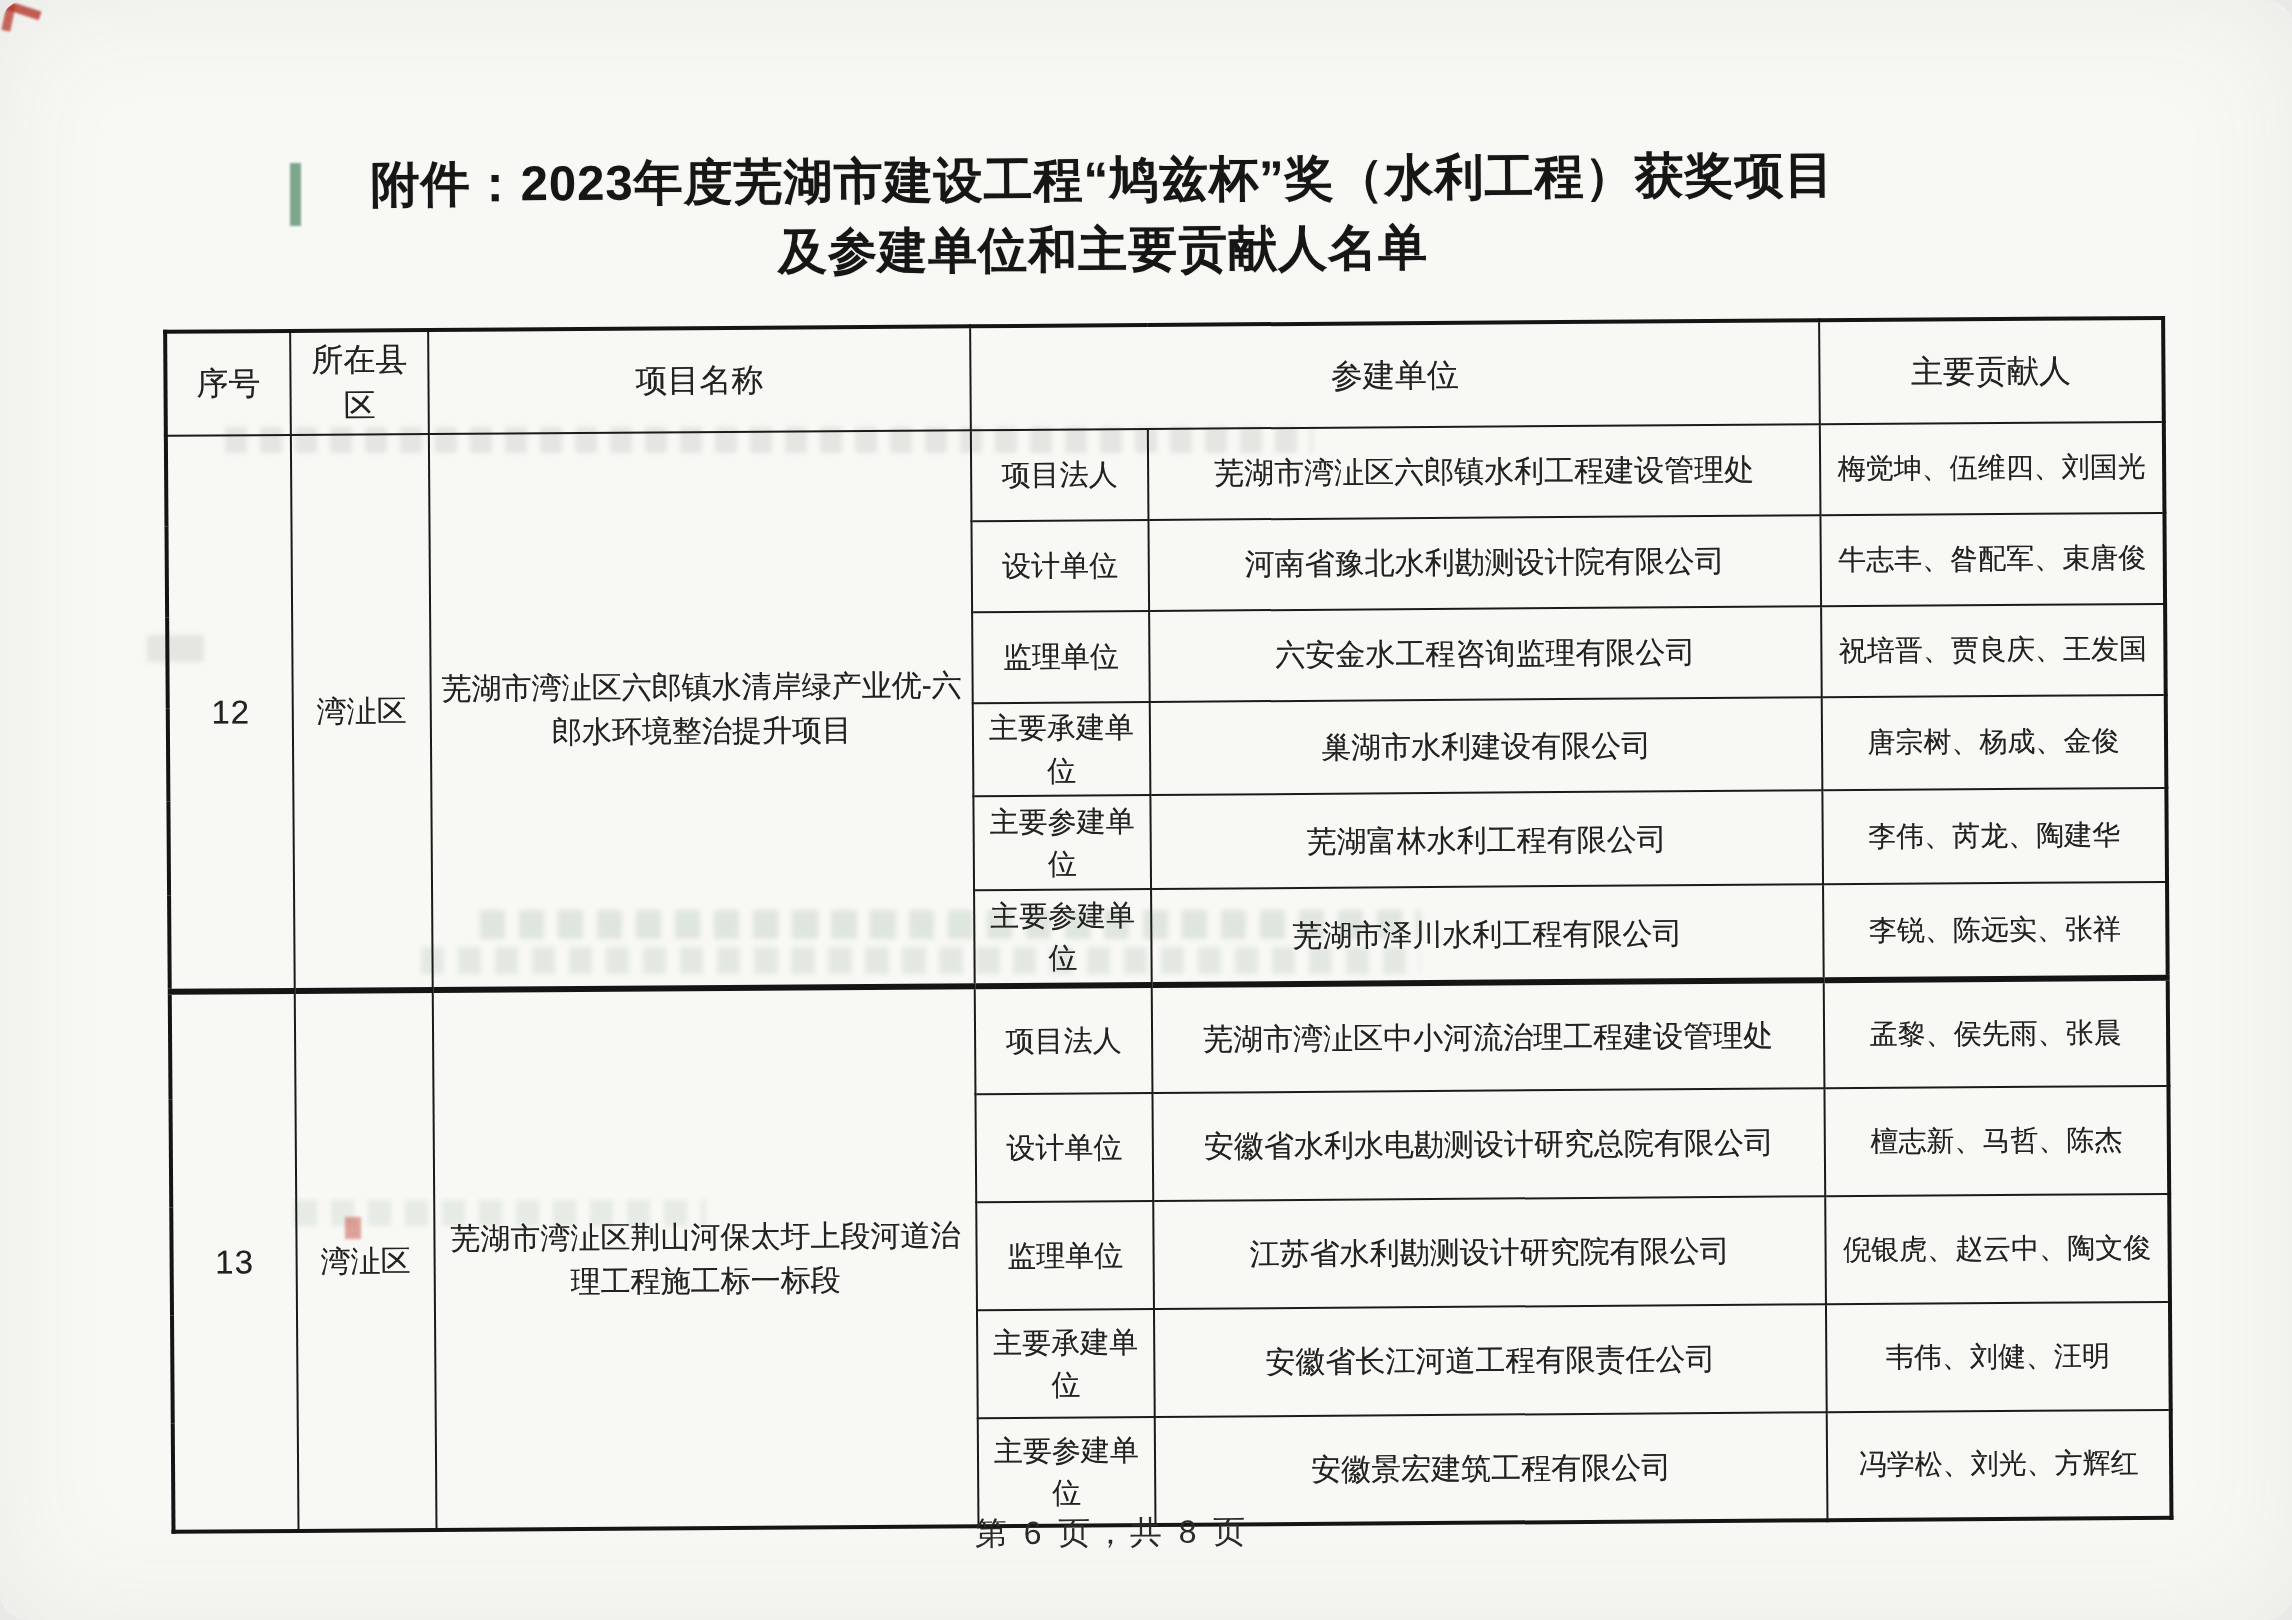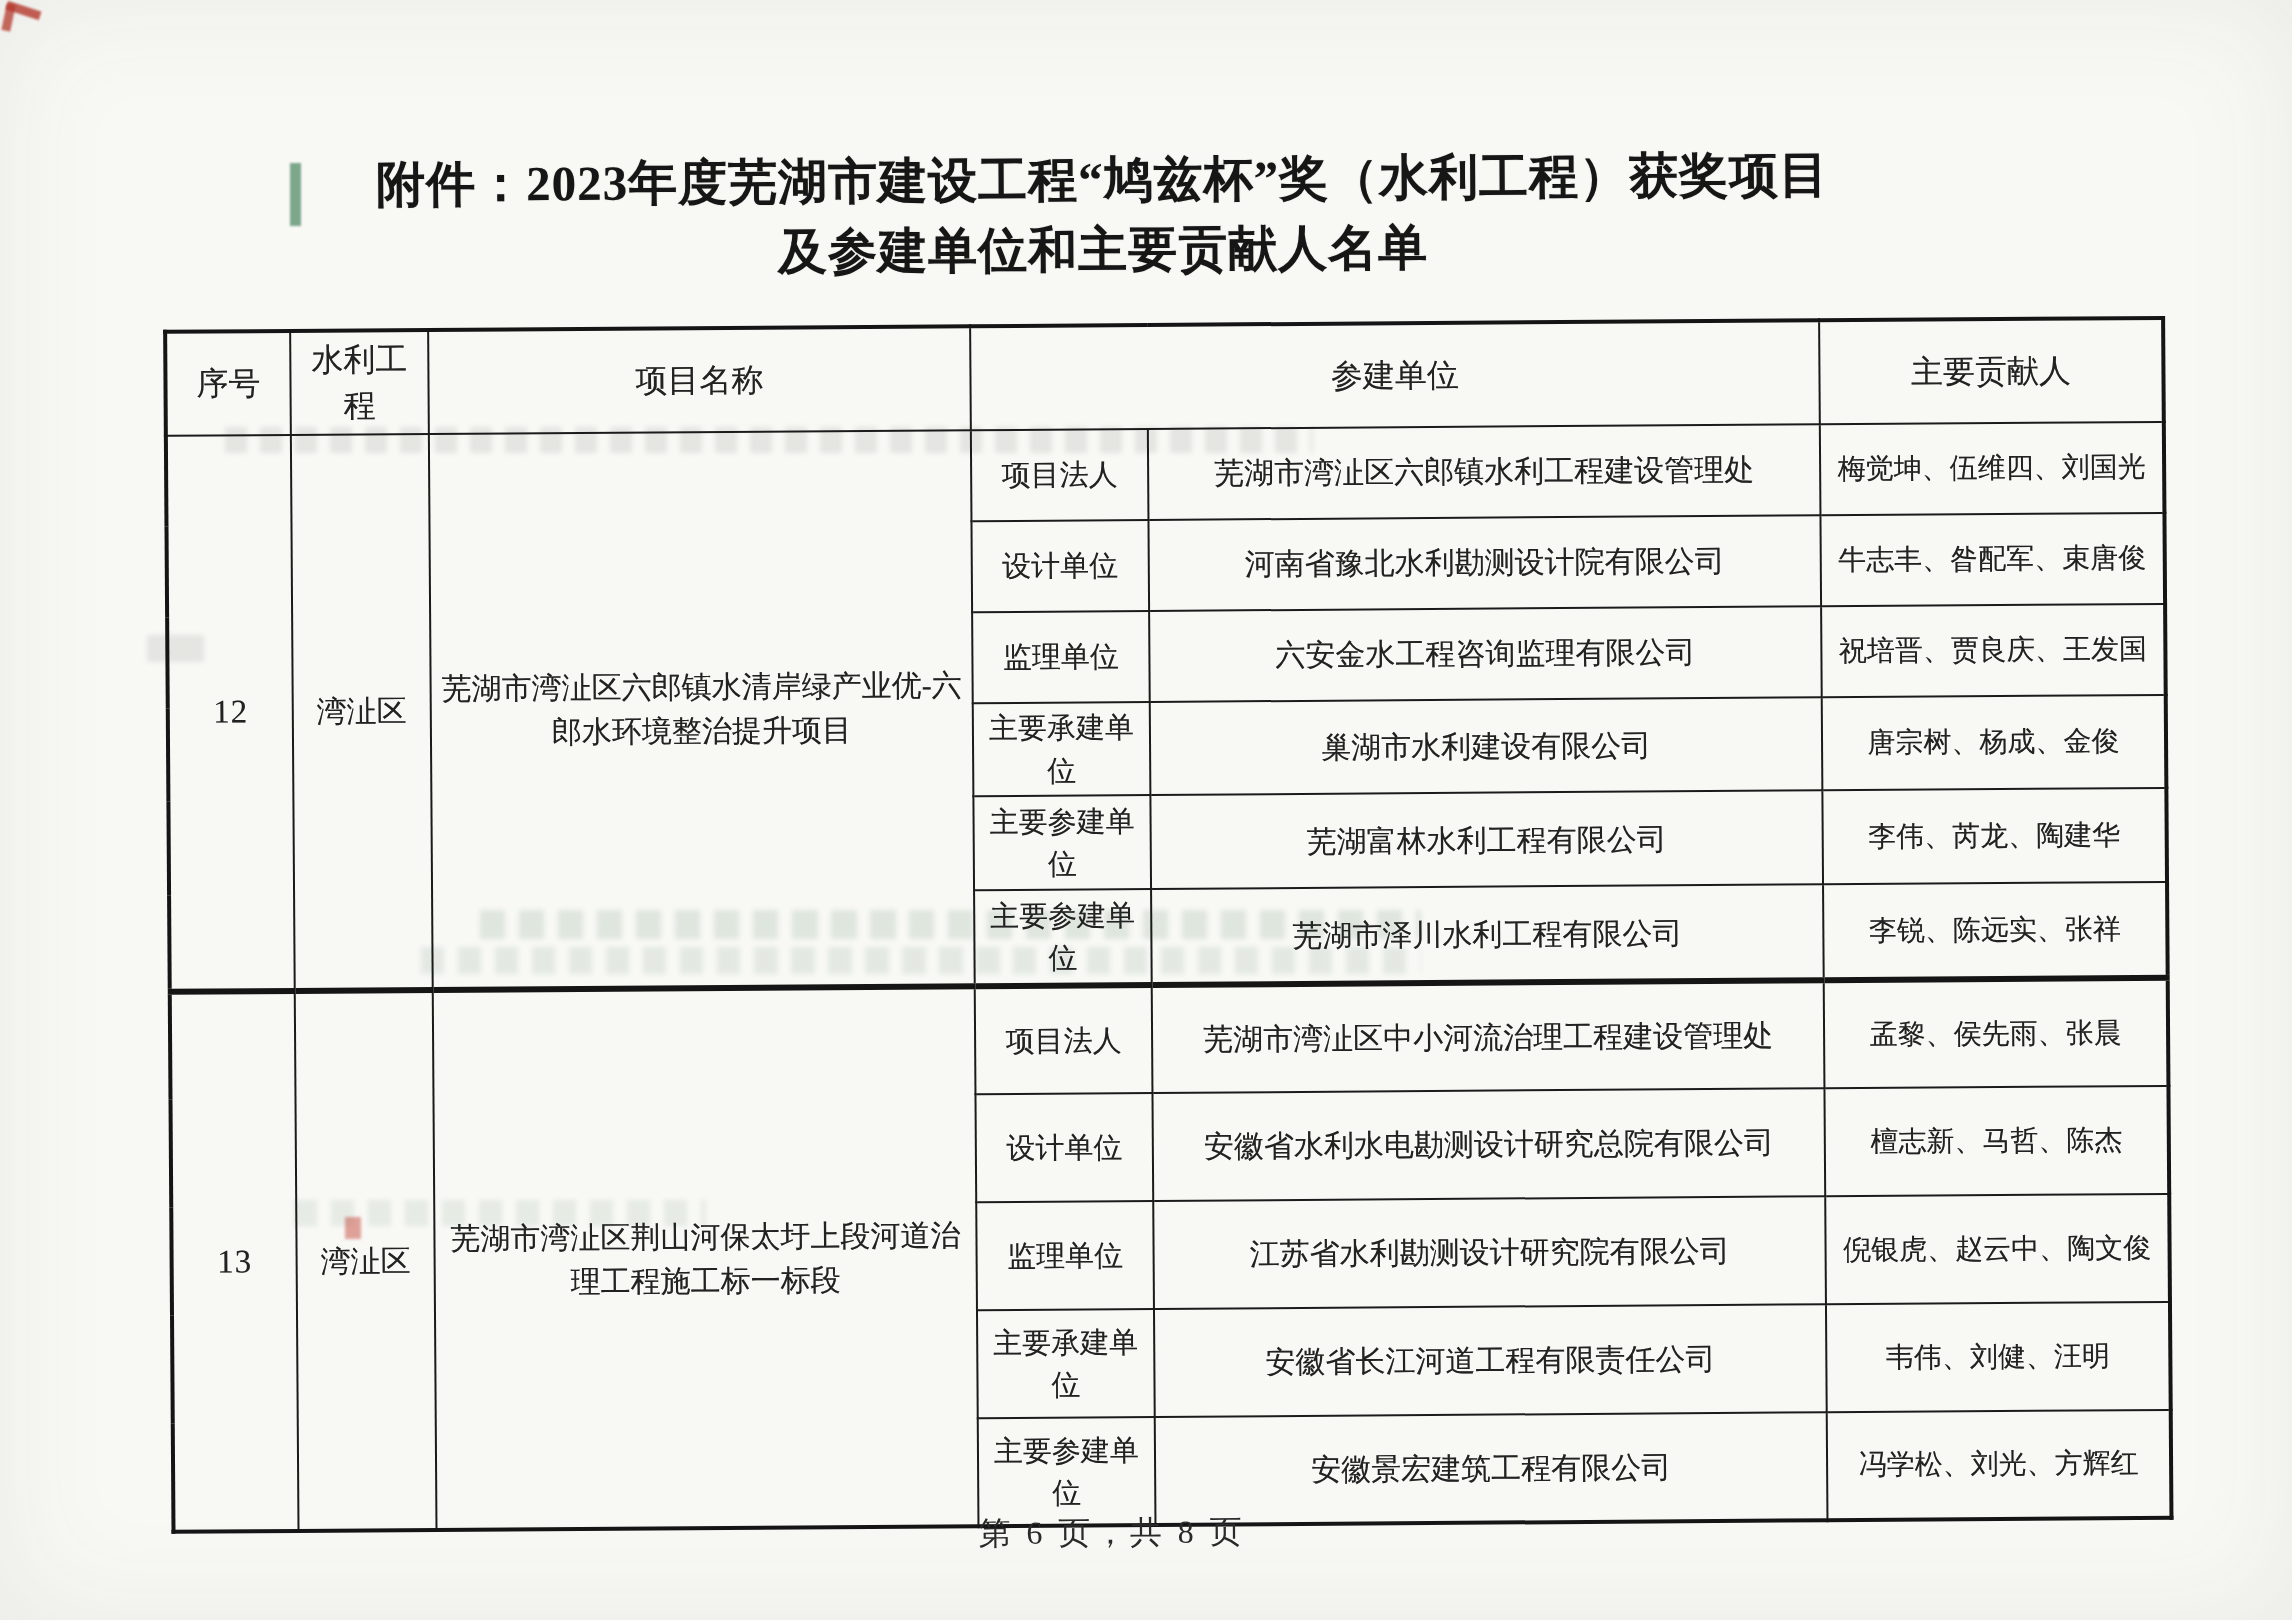--- a/index.html
+++ b/index.html
@@ -1,23 +1,24 @@
 <!DOCTYPE html>
 <html><head>
 <meta charset="utf-8">
 <style>
   html,body{margin:0;padding:0;background:#e9e9e7;}
   .page{
     position:relative;
     width:2293px;height:1620px;
     background:#f8f8f5;
     overflow:hidden;
-    font-family:Liberation Serif, serif;
+    font-family:Liberation Sans, sans-serif;
     color:#1d1d1d;
     box-shadow:inset 0 0 118px rgba(80,80,70,0.08);
+    border-radius:27px;
   }
   .content{
     position:absolute;inset:0;
     transform:rotate(-0.4deg);
     transform-origin:1147px 882px;
   }
   .title{
     position:absolute;top:145px;left:137px;width:1941px;
     text-align:center;font-weight:700;font-size:49px;line-height:1.42;
     letter-spacing:1px;color:#161616;
@@ -96,21 +97,21 @@
         <col style="width:125px">
         <col style="width:138px">
         <col style="width:542px">
         <col style="width:177px">
         <col style="width:672px">
         <col style="width:344px">
       </colgroup>
       <thead>
         <tr>
           <th>序号</th>
-          <th>水利工程</th>
+          <th>所在县区</th>
           <th>项目名称</th>
           <th colspan="2">参建单位</th>
           <th>主要贡献人</th>
         </tr>
       </thead>
       <tbody>
 
         <tr class="h12">
           <td class="c-index" rowspan="6">12</td>
           <td class="c-district" rowspan="6">湾沚区</td>

